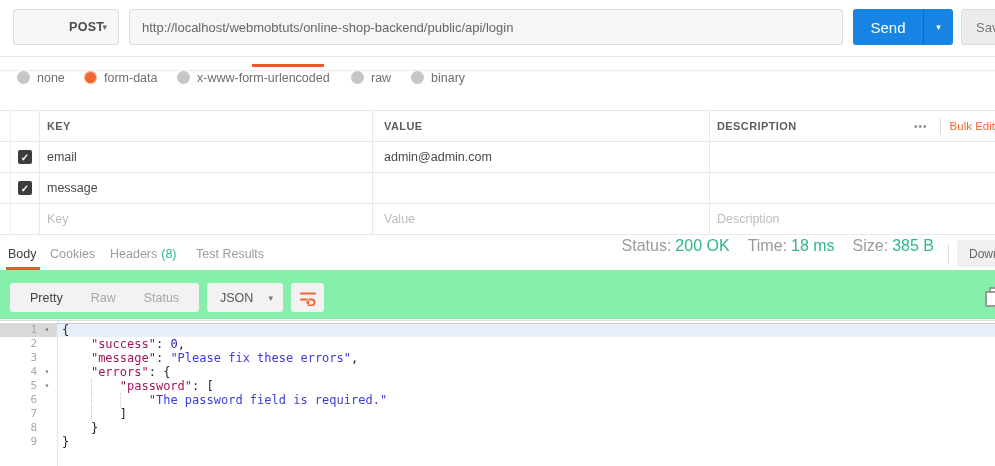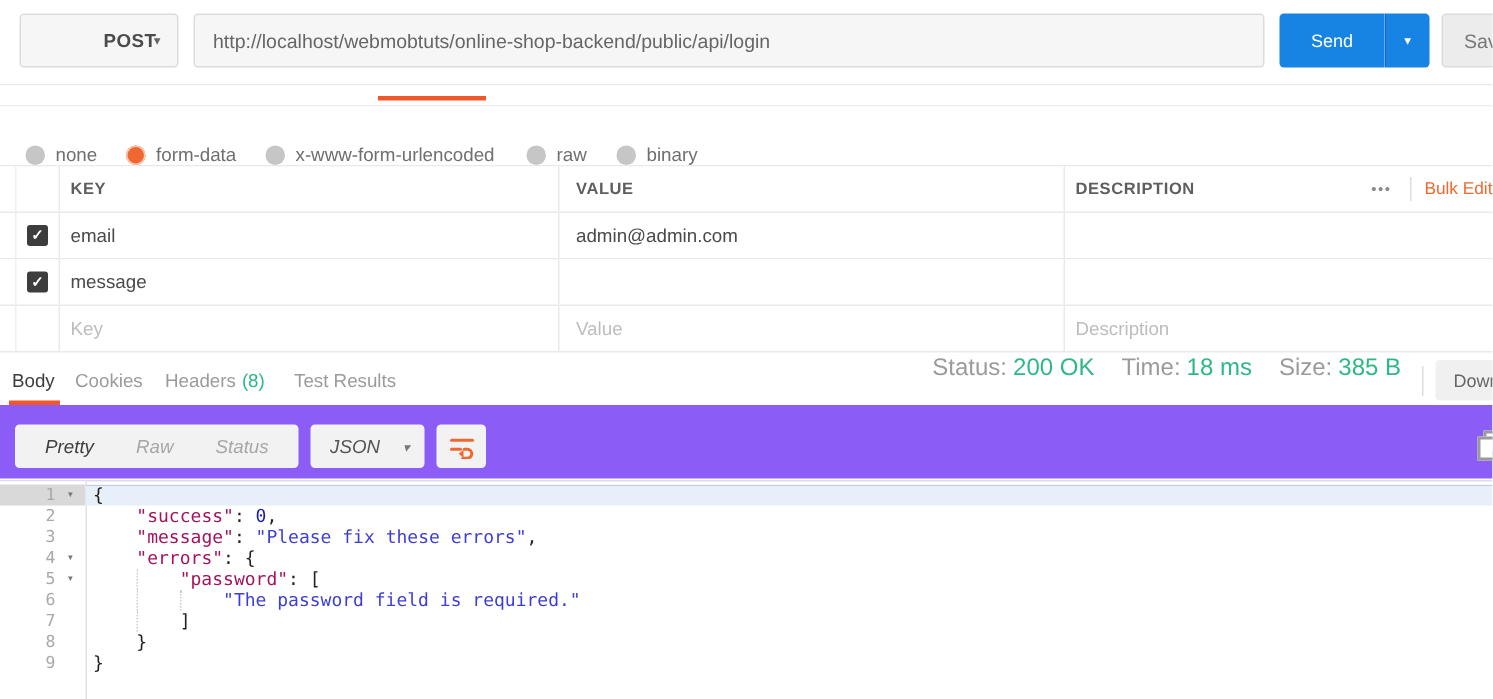--- a/index.html
+++ b/index.html
@@ -12,36 +12,36 @@
           border-bottom:1px solid #e9e9e9;}
   .method-select{position:absolute;left:13px;top:9px;width:106px;height:36px;
     background:#f6f6f6;border:1px solid #dcdcdc;border-radius:3px;box-sizing:border-box;
     display:flex;align-items:center;cursor:pointer;}
   .method-select .mtxt{margin-left:16px;font-size:12.5px;font-weight:700;color:#4a4a4a;letter-spacing:.3px;padding-left:39px;}
   .method-select .caret{position:absolute;right:11px;color:#666;font-size:9px;}
   .url-input{position:absolute;left:129px;top:9px;width:714px;height:36px;box-sizing:border-box;
     background:#f6f6f6;border:1px solid #dcdcdc;border-radius:3px;padding:0 12px;
     font-size:13px;color:#666;font-family:"Liberation Sans",sans-serif;outline:none;}
   .send-btn{position:absolute;left:853px;top:9px;width:70px;height:36px;background:#1783e2;
-    border:none;border-radius:3px 0 0 3px;color:#fff;font-size:12px;cursor:pointer;
+    border:none;border-radius:3px 0 0 3px;color:#fff;font-size:15px;cursor:pointer;
     font-family:"Liberation Sans",sans-serif;}
   .send-caret{position:absolute;left:923px;top:9px;width:30px;height:36px;background:#1783e2;
     border:none;border-left:1px solid #0f6cbd;border-radius:0 3px 3px 0;color:#fff;font-size:9px;cursor:pointer;}
   .save-btn{position:absolute;left:961px;top:9px;width:80px;height:36px;background:#ececec;
     border:1px solid #dcdcdc;border-radius:3px;color:#777;font-size:13px;text-align:left;
     padding-left:14px;box-sizing:border-box;cursor:pointer;font-family:"Liberation Sans",sans-serif;}
 
   
   .tab-sliver{position:absolute;left:0;top:57px;width:100%;height:13px;background:#fff;
     border-bottom:1px solid #ececec;}
   .tab-sliver .active-underline{position:absolute;left:252px;bottom:3px;width:72px;height:3px;background:#f0582b;}
 
   
   .radio-row{position:absolute;left:0;top:71px;width:100%;height:39px;background:#fff;}
-  .radio-item{position:absolute;top:0;height:39px;display:flex;align-items:flex-end;cursor:pointer;}
+  .radio-item{position:absolute;top:0;height:39px;display:flex;align-items:flex-start;cursor:pointer;}
   .radio-dot{width:13px;height:13px;border-radius:50%;background:#c6c6c6;margin-right:7px;flex:none;}
   .radio-item.selected .radio-dot{background:#f0682f;box-shadow:0 0 0 1px #f8c9b4 inset;}
   .radio-item span.lbl{font-size:12.5px;color:#6f6f6f;}
 
   
   .params-table{position:absolute;left:0;top:110px;width:100%;border-top:1px solid #e9e9e9;}
   .t-row{position:relative;display:flex;height:30px;border-bottom:1px solid #e9e9e9;background:#fff;}
   .c0{width:10px;flex:none;border-right:1px solid #efefef;}
   .c1{width:28px;flex:none;border-right:1px solid #e9e9e9;display:flex;align-items:center;justify-content:center;}
   .c2{width:333px;flex:none;border-right:1px solid #e9e9e9;display:flex;align-items:center;padding-left:7px;box-sizing:border-box;}
@@ -67,21 +67,21 @@
   .resp-meta{position:absolute;right:61px;top:0;height:33px;display:flex;align-items:flex-start;font-size:16px;}
   .resp-meta .mlabel{color:#9b9b9b;margin-right:4px;}
   .resp-meta .mval{color:#2eb886;margin-right:18px;}
   .resp-meta .mval.last{margin-right:0;}
   .meta-div{position:absolute;left:948px;top:7px;width:1px;height:20px;background:#ddd;}
   .download-btn{position:absolute;left:957px;top:3px;width:70px;height:27px;background:#f0f0f0;
     border:none;border-radius:3px;color:#666;font-size:12px;text-align:left;padding-left:12px;
     box-sizing:border-box;cursor:pointer;font-family:"Liberation Sans",sans-serif;white-space:nowrap;overflow:hidden;}
 
   
-  .view-bar{position:absolute;left:0;top:270px;width:100%;height:49px;background:#8b5cf6;font-style:italic;}
+  .view-bar{position:absolute;left:0;top:270px;width:100%;height:49px;background:#86efac;}
   .seg-group{position:absolute;left:10px;top:13px;height:29px;background:#f2f2f2;border-radius:3px;
     display:flex;align-items:center;padding:0 6px;}
   .seg{font-size:12.5px;color:#a7a7a7;padding:0 14px;cursor:pointer;}
   .seg.active{color:#3f3f3f;}
   .json-select{position:absolute;left:207px;top:13px;width:76px;height:29px;background:#f2f2f2;
     border-radius:3px;display:flex;align-items:center;cursor:pointer;}
   .json-select .jtxt{margin-left:13px;font-size:12.5px;color:#555;}
   .json-select .caret{position:absolute;right:10px;color:#777;font-size:9px;}
   .wrap-btn{position:absolute;left:291px;top:13px;width:33px;height:29px;background:#f2f2f2;
     border-radius:3px;display:flex;align-items:center;justify-content:center;cursor:pointer;}

